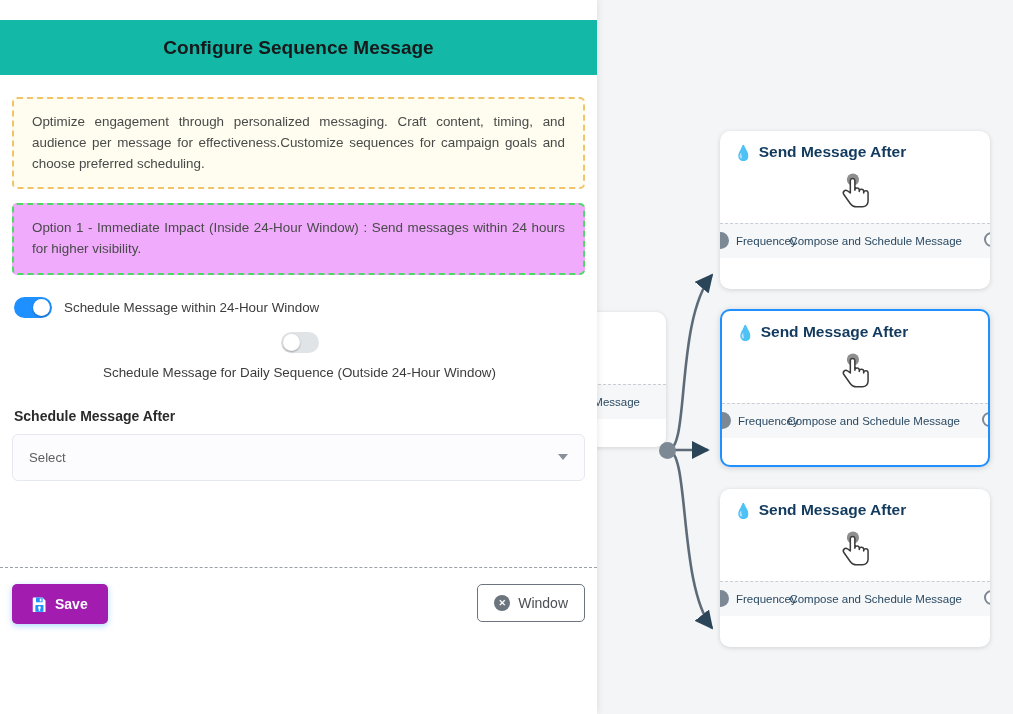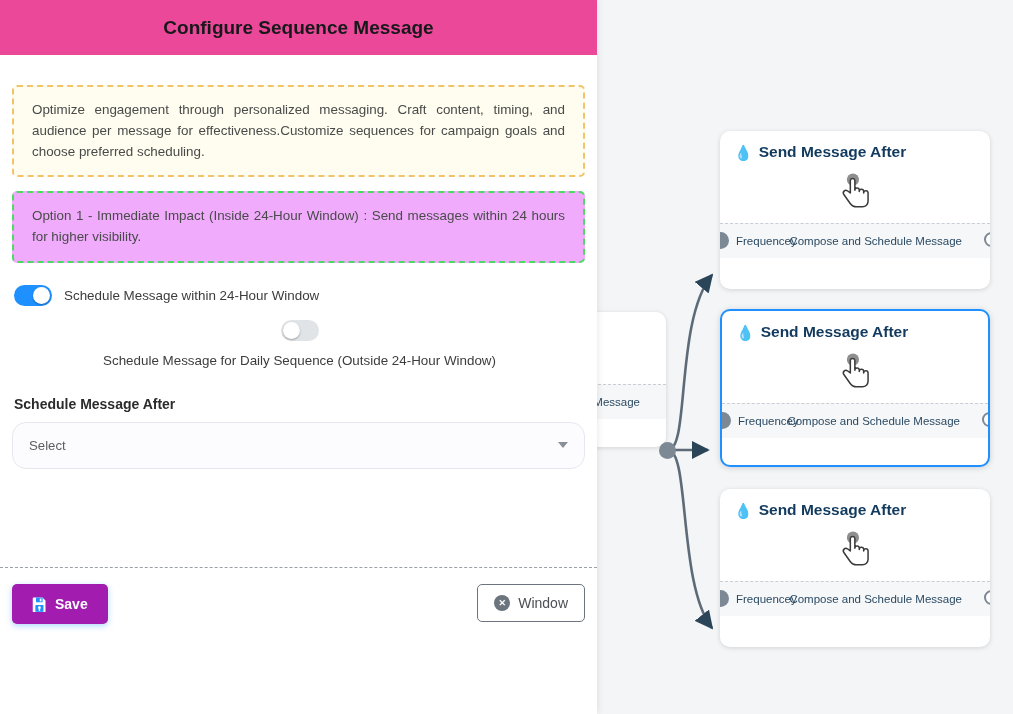--- a/index.html
+++ b/index.html
@@ -70,29 +70,30 @@
 
   
   #modal{
     position:absolute;left:0;top:0;width:597px;height:714px;
     background:#ffffff;
     box-shadow:2px 0 6px rgba(0,0,0,.07);
     z-index:20;
     display:flex;flex-direction:column;
   }
   #modal-header{
-    height:55px;background:#ec4899;
+    height:55px;background:#14b8a6;
     display:flex;align-items:center;justify-content:center;
     flex:0 0 auto;
+    margin-top:20px;
   }
   #modal-title{
     font-size:19px;font-weight:bold;color:#16181a;
   }
   #modal-body{
-    flex:1 1 auto;padding:12px 12px;overflow:hidden;
+    flex:1 1 auto;padding:4px 12px;overflow:hidden;
   }
   .callout{
     border-radius:5px;
     padding:13px 18px;
     font-size:13.4px;line-height:1.55;
     text-align:justify;
     color:#4a4a4a;
     box-sizing:border-box;
   }
   .callout-yellow{
@@ -126,21 +127,21 @@
   .switch.off .knob{left:2px;}
   .toggle-label{font-size:13.4px;color:#3c3c3c;}
   .field-label{
     margin:28px 0 0 2px;
     font-size:14px;font-weight:bold;color:#2b2b2b;
   }
   .select-box{
     margin-top:10px;
     height:45px;
     border:1px solid #e6e8f0;
-    border-radius:14px;
+    border-radius:6px;
     background:#fcfcff;
     display:flex;align-items:center;
     padding:0 16px;
     position:relative;
     cursor:pointer;
   }
   .select-value{font-size:13.2px;color:#5d5d5d;}
   .caret{
     position:absolute;right:16px;
     width:0;height:0;

